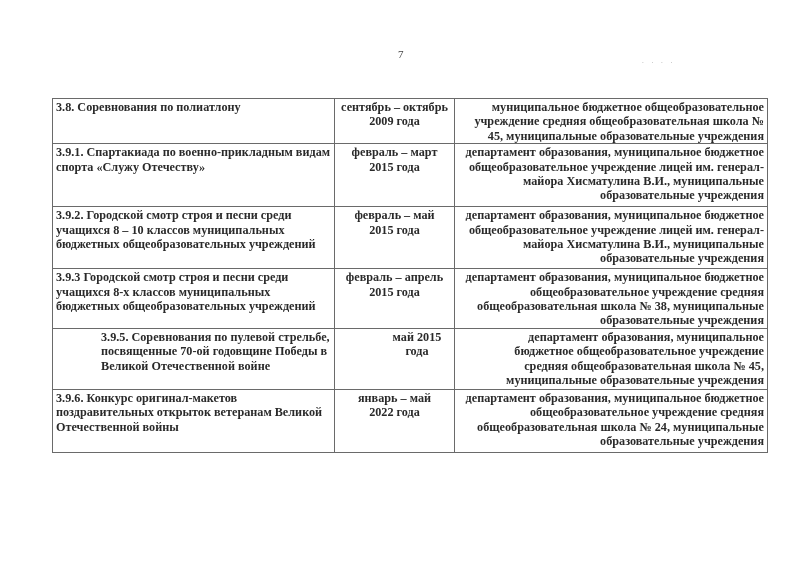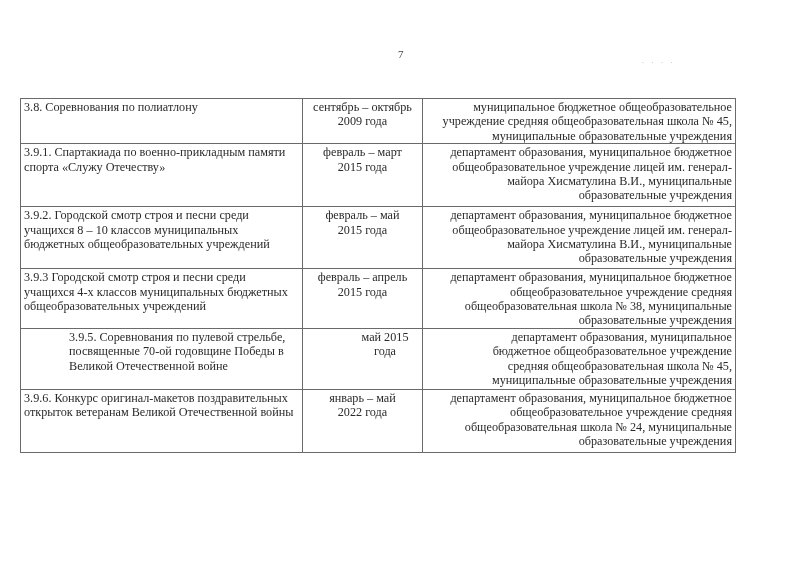--- a/index.html
+++ b/index.html
@@ -25,25 +25,26 @@
     .scan-marks {
       position: absolute;
       left: 642px;
       top: 57px;
       font-size: 7px;
       letter-spacing: 3px;
       color: #aaa;
     }
     table.plan {
       position: absolute;
-      left: 20px;
+      left: 52px;
       top: 98px;
       width: 714px;
       border-collapse: collapse;
       table-layout: fixed;
+      font-weight: bold;
     }
     table.plan td {
       border: 1px solid #6a6a6a;
       vertical-align: top;
       font-size: 12.2px;
       line-height: 14.4px;
       padding: 1px 3px 0 3px;
       overflow: hidden;
     }
     table.plan td.col-event { width: 275px; }
@@ -67,33 +68,33 @@
 
 <table class="plan">
   <tbody>
     <tr class="r38">
       <td class="col-event">3.8. Соревнования по полиатлону</td>
       <td class="col-date" style="white-space: pre-line;">сентябрь – октябрь
 2009 года</td>
       <td class="col-resp">муниципальное бюджетное общеобразовательное учреждение средняя общеобразовательная школа № 45, муниципальные образовательные учреждения</td>
     </tr>
     <tr class="r391 dashed">
-      <td class="col-event">3.9.1. Спартакиада по военно-прикладным памяти спорта «Служу Отечеству»</td>
+      <td class="col-event">3.9.1. Спартакиада по военно-прикладным видам спорта «Служу Отечеству»</td>
       <td class="col-date" style="white-space: pre-line; margin-left: 28px;">февраль – март
 2015 года</td>
       <td class="col-resp">департамент образования, муниципальное бюджетное общеобразовательное учреждение лицей им. генерал-майора Хисматулина В.И., муниципальные образовательные учреждения</td>
     </tr>
     <tr class="r392 dashed">
       <td class="col-event">3.9.2. Городской смотр строя и песни среди учащихся 8 – 10 классов муниципальных бюджетных общеобразовательных учреждений</td>
       <td class="col-date" style="white-space: pre-line;">февраль – май
 2015 года</td>
       <td class="col-resp">департамент образования, муниципальное бюджетное общеобразовательное учреждение лицей им. генерал-майора Хисматулина В.И., муниципальные образовательные учреждения</td>
     </tr>
     <tr class="r393">
-      <td class="col-event">3.9.3 Городской смотр строя и песни среди учащихся 4-х классов муниципальных бюджетных общеобразовательных учреждений</td>
+      <td class="col-event">3.9.3 Городской смотр строя и песни среди учащихся 8-х классов муниципальных бюджетных общеобразовательных учреждений</td>
       <td class="col-date" style="white-space: pre-line;">февраль – апрель
 2015 года</td>
       <td class="col-resp">департамент образования, муниципальное бюджетное общеобразовательное учреждение средняя общеобразовательная школа № 38, муниципальные образовательные учреждения</td>
     </tr>
     <tr class="r395">
       <td class="col-event">3.9.5. Соревнования по пулевой стрельбе, посвященные 70-ой годовщине Победы в Великой Отечественной войне</td>
       <td class="col-date" style="white-space: pre-line;">май 2015 года</td>
       <td class="col-resp">департамент образования, муниципальное бюджетное общеобразовательное учреждение средняя общеобразовательная школа № 45, муниципальные образовательные учреждения</td>
     </tr>
     <tr class="r396">

